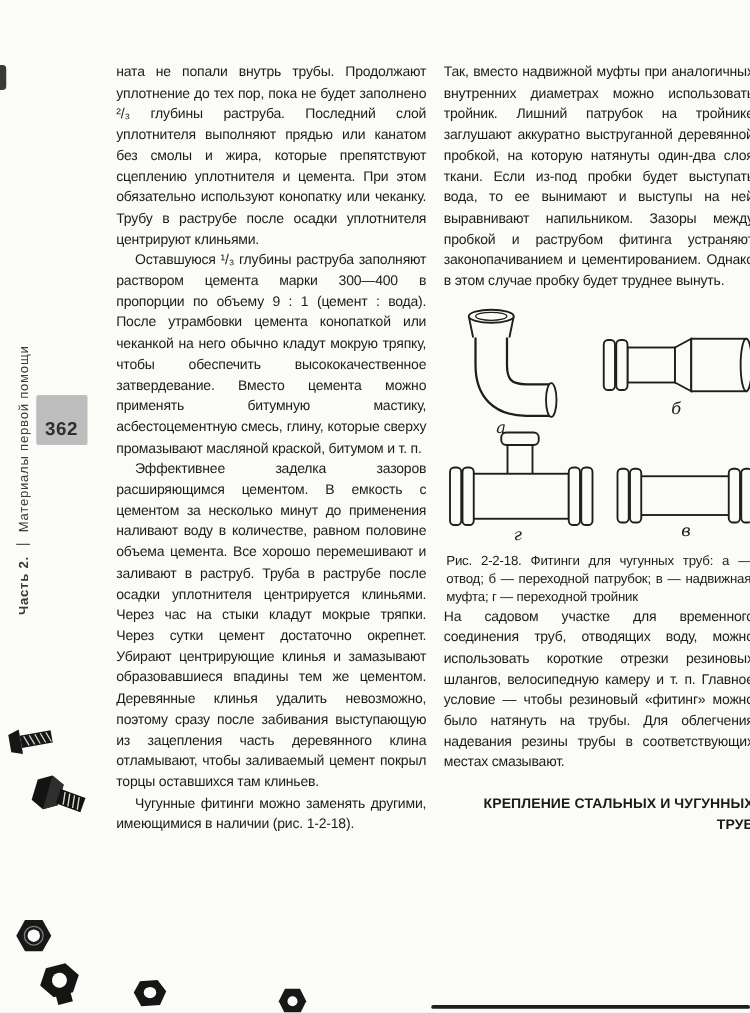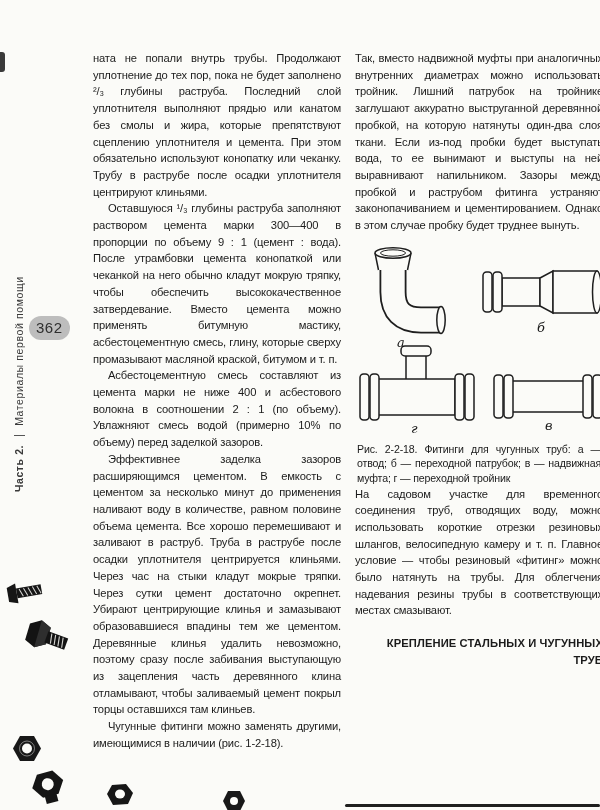--- a/index.html
+++ b/index.html
@@ -19,22 +19,22 @@
     font-size:10.5px; letter-spacing:0.6px; color:#3a3a3a;
   }
   .side-part { font-weight:bold; }
   .side-sep {
     display:inline-block; height:11px; border-left:1px solid #555;
     margin:0 9px -2px 9px;
   }
   .page-num {
     position:absolute; left:29px; top:316px;
     background:#bdbdbd; color:#2f2f2f;
-    font-weight:normal; font-size:15px; letter-spacing:0.5px;
-    padding:3px 7px 4px 7px; border-radius:12px;
+    font-weight:bold; font-size:15px; letter-spacing:0.5px;
+    padding:19px 7px 4px 7px; border-radius:2px;
   }
   .deco { position:absolute; }
 
   
   .blob-left { position:absolute; left:0; top:52px; width:5px; height:20px;
                background:#3a3a3a; border-radius:0 3px 3px 0; }
   .edge-bottom { position:absolute; left:345px; top:804px; width:255px; height:3px;
                  background:#1f1f1f; border-radius:2px; }
 
   
@@ -138,21 +138,20 @@
       <polygon points="6,1 18,1 23,11 18,21 6,21 1,11" fill="#181818"></polygon>
       <circle cx="12" cy="11" r="4" fill="#fbfbf8"></circle>
     </svg>
   </div>
 
   <div class="columns">
 
     <div class="col">
       <p class="noindent">ната не попали внутрь трубы. Продолжают уплотнение до тех пор, пока не будет заполнено ²/₃ глубины раструба. Последний слой уплотнителя выполняют прядью или канатом без смолы и жира, которые препятствуют сцеплению уплотнителя и цемента. При этом обязательно используют конопатку или чеканку. Трубу в раструбе после осадки уплотнителя центрируют клиньями.</p>
       <p>Оставшуюся ¹/₃ глубины раструба заполняют раствором цемента марки 300—400 в пропорции по объему 9 : 1 (цемент : вода). После утрамбовки цемента конопаткой или чеканкой на него обычно кладут мокрую тряпку, чтобы обеспечить высококачественное затвердевание. Вместо цемента можно применять битумную мастику, асбестоцементную смесь, глину, которые сверху промазывают масляной краской, битумом и т. п.</p>
-      <p>Асбестоцементную смесь составляют из цемента марки не ниже 400 и асбестового волокна в соотношении 2 : 1 (по объему). Увлажняют смесь водой (примерно 10% по объему) перед заделкой зазоров.</p>
       <p>Эффективнее заделка зазоров расширяющимся цементом. В емкость с цементом за несколько минут до применения наливают воду в количестве, равном половине объема цемента. Все хорошо перемешивают и заливают в раструб. Труба в раструбе после осадки уплотнителя центрируется клиньями. Через час на стыки кладут мокрые тряпки. Через сутки цемент достаточно окрепнет. Убирают центрирующие клинья и замазывают образовавшиеся впадины тем же цементом. Деревянные клинья удалить невозможно, поэтому сразу после забивания выступающую из зацепления часть деревянного клина отламывают, чтобы заливаемый цемент покрыл торцы оставшихся там клиньев.</p>
       <p>Чугунные фитинги можно заменять другими, имеющимися в наличии (рис. 1-2-18).</p>
     </div>
 
     <div class="col">
       <p class="noindent">Так, вместо надвижной муфты при аналогичных внутренних диаметрах можно использовать тройник. Лишний патрубок на тройнике заглушают аккуратно выструганной деревянной пробкой, на которую натянуты один-два слоя ткани. Если из-под пробки будет выступать вода, то ее вынимают и выступы на ней выравнивают напильником. Зазоры между пробкой и раструбом фитинга устраняют законопачиванием и цементированием. Однако в этом случае пробку будет труднее вынуть.</p>
 
       <div class="figure">
         <svg width="250" height="200" viewBox="0 0 250 200">
 

